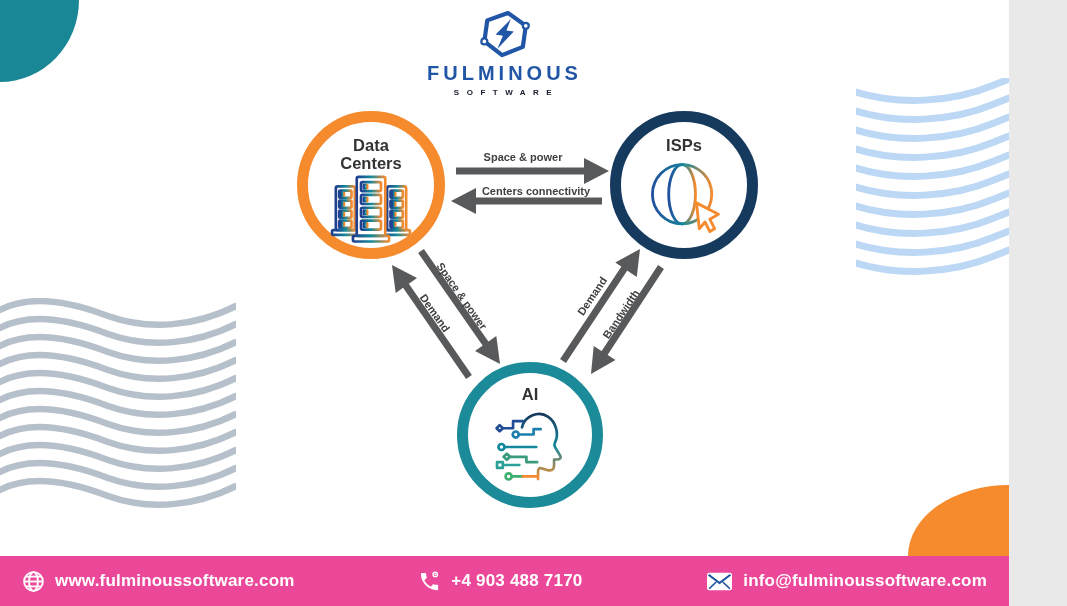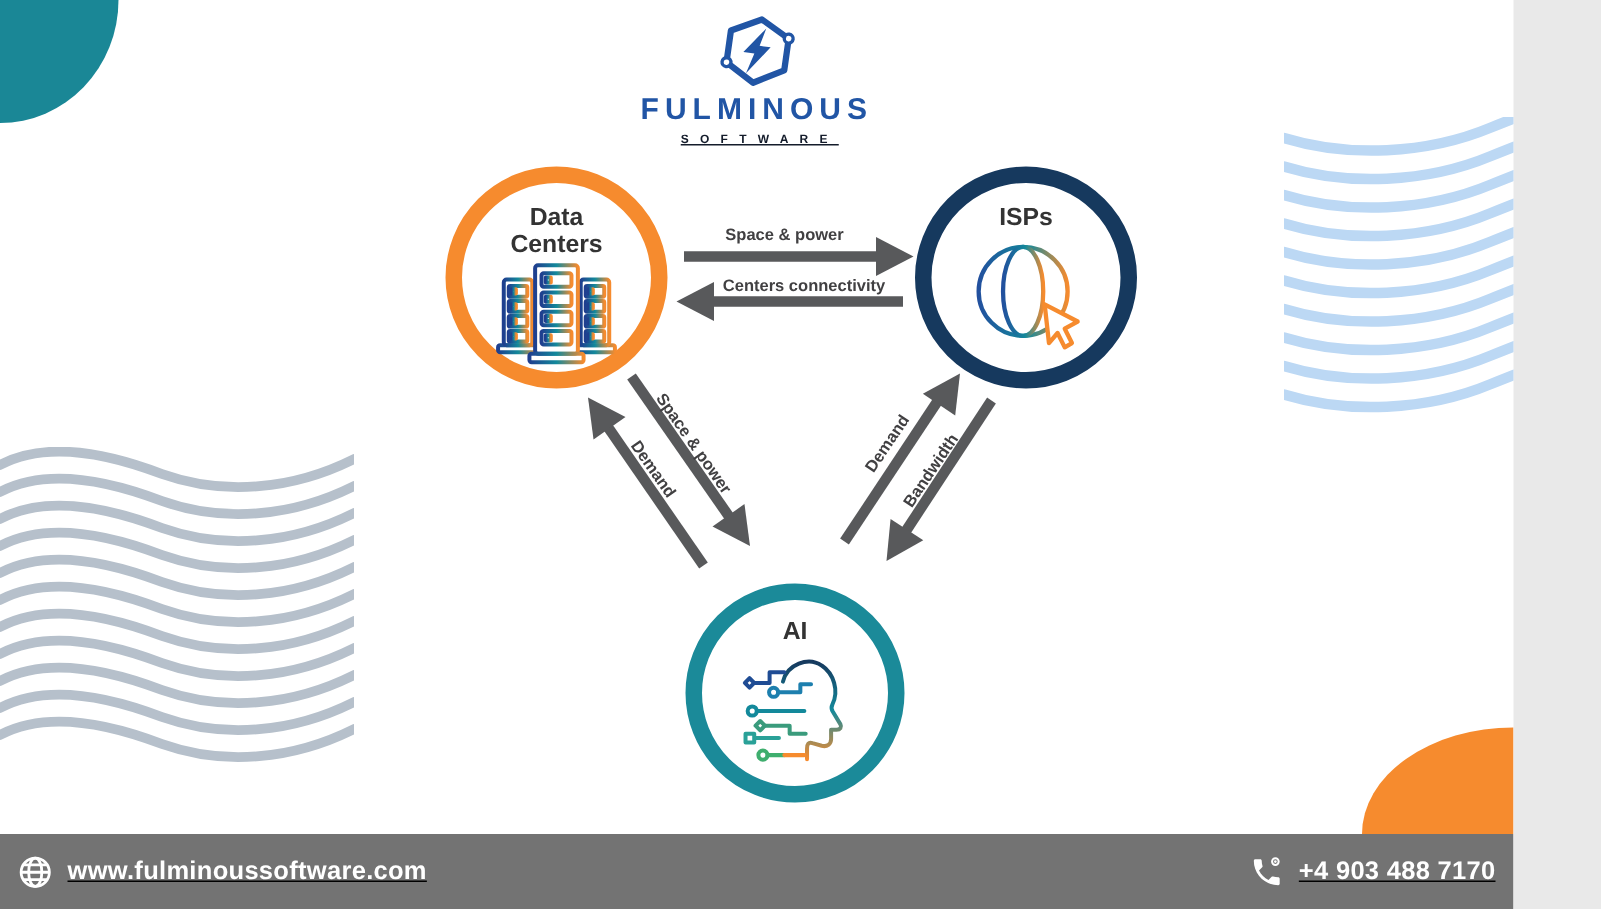--- a/index.html
+++ b/index.html
@@ -19,46 +19,46 @@
     position:absolute; right:0; bottom:50px; width:101px; height:71px;
     background:#f68b2e; border-top-left-radius:100%;
   }
   .waves-right { position:absolute; left:856px; top:78px; }
   .waves-left  { position:absolute; left:0px;  top:298px; }
 
   
   .logo { position:absolute; top:10px; left:50%; transform:translateX(-50%); text-align:center; width:220px; }
   .logo-mark { display:block; margin:0 auto 2px auto; }
   .logo-name { font-size:20px; font-weight:bold; letter-spacing:4px; color:#2155a5; }
-  .logo-tagline { font-size:8px; font-weight:bold; letter-spacing:7.5px; color:#141c2b; margin-top:3px; padding-left:4px;text-decoration:underline; }
+  .logo-tagline { font-size:8px; font-weight:bold; letter-spacing:7.5px; color:#141c2b; margin-top:3px; padding-left:4px; }
 
   
   .node { position:absolute; border-radius:50%; background:#fff; text-align:center; }
   .node-dc  { left:297px; top:111px; width:148px; height:148px; border:11px solid #f68b2e; }
   .node-isp { left:610px; top:111px; width:148px; height:148px; border:11px solid #16395e; }
-  .node-ai  { left:457px; top:389px; width:146px; height:146px; border:11px solid #1b8a99; }
+  .node-ai  { left:457px; top:362px; width:146px; height:146px; border:11px solid #1b8a99; }
   .node-label { font-size:16.5px; font-weight:bold; color:#333333; line-height:1.12; margin-top:14px; }
   .node-ai .node-label { margin-top:12px; }
   .node-icon { display:block; margin:2px auto 0 auto; }
 
   
   .arrow-layer { position:absolute; inset:0; pointer-events:none; }
   .edge-label {
     position:absolute; white-space:nowrap; font-size:11px; font-weight:600;
     color:#414042; pointer-events:none;
   }
   .e-h   { transform:translate(-50%,-50%); }
   .e-dl  { transform:translate(-50%,-50%) rotate(55deg); }
   .e-dr  { transform:translate(-50%,-50%) rotate(-56deg); }
 
   
   .footer {
     position:absolute; left:0; bottom:0; width:100%; height:50px;
-    background:#737373; display:flex; align-items:center;
-    justify-content:space-between; padding:0 12px;text-decoration:underline;
+    background:#ec4899; display:flex; align-items:center;
+    justify-content:space-between; padding:0 22px;
   }
   .footer-item { display:flex; align-items:center; gap:10px; cursor:pointer; }
   .footer-text { color:#ffffff; font-weight:bold; font-size:17px; letter-spacing:0.2px; }
 </style>
 </head>
 <body>
 
 <div class="canvas">
 
   <div class="corner-tl"></div>
@@ -272,15 +272,23 @@
       <span class="footer-text">www.fulminoussoftware.com</span>
     </div>
     <div class="footer-item">
       <svg width="23" height="23" viewBox="0 0 24 24">
         <path fill="#ffffff" d="M6.62 10.79c1.44 2.83 3.76 5.14 6.59 6.59l2.2-2.2c.27-.27.67-.36 1.02-.24 1.12.37 2.33.57 3.57.57.55 0 1 .45 1 1V20c0 .55-.45 1-1 1-9.39 0-17-7.61-17-17 0-.55.45-1 1-1h3.5c.55 0 1 .45 1 1 0 1.25.2 2.45.57 3.57.11.35.03.74-.25 1.02l-2.2 2.2z"></path>
         <circle cx="18" cy="4.6" r="2.3" fill="none" stroke="#ffffff" stroke-width="1.4"></circle>
         <circle cx="18" cy="4.6" r="0.9" fill="#ffffff"></circle>
       </svg>
       <span class="footer-text">+4 903 488 7170</span>
     </div>
+    <div class="footer-item">
+      <svg width="27" height="21" viewBox="0 0 26 20">
+        <rect x="1" y="1.5" width="24" height="17" rx="2" fill="#ffffff"></rect>
+        <path d="M2.5 3.5 L13 11.5 L23.5 3.5" stroke="#1d4fa1" stroke-width="2" fill="none"></path>
+        <path d="M3 17 L9.8 10.5 M23 17 L16.2 10.5" stroke="#1d4fa1" stroke-width="1.6" fill="none"></path>
+      </svg>
+      <span class="footer-text">info@fulminoussoftware.com</span>
+    </div>
   </div>
 
 </div>
 
 </body></html>

